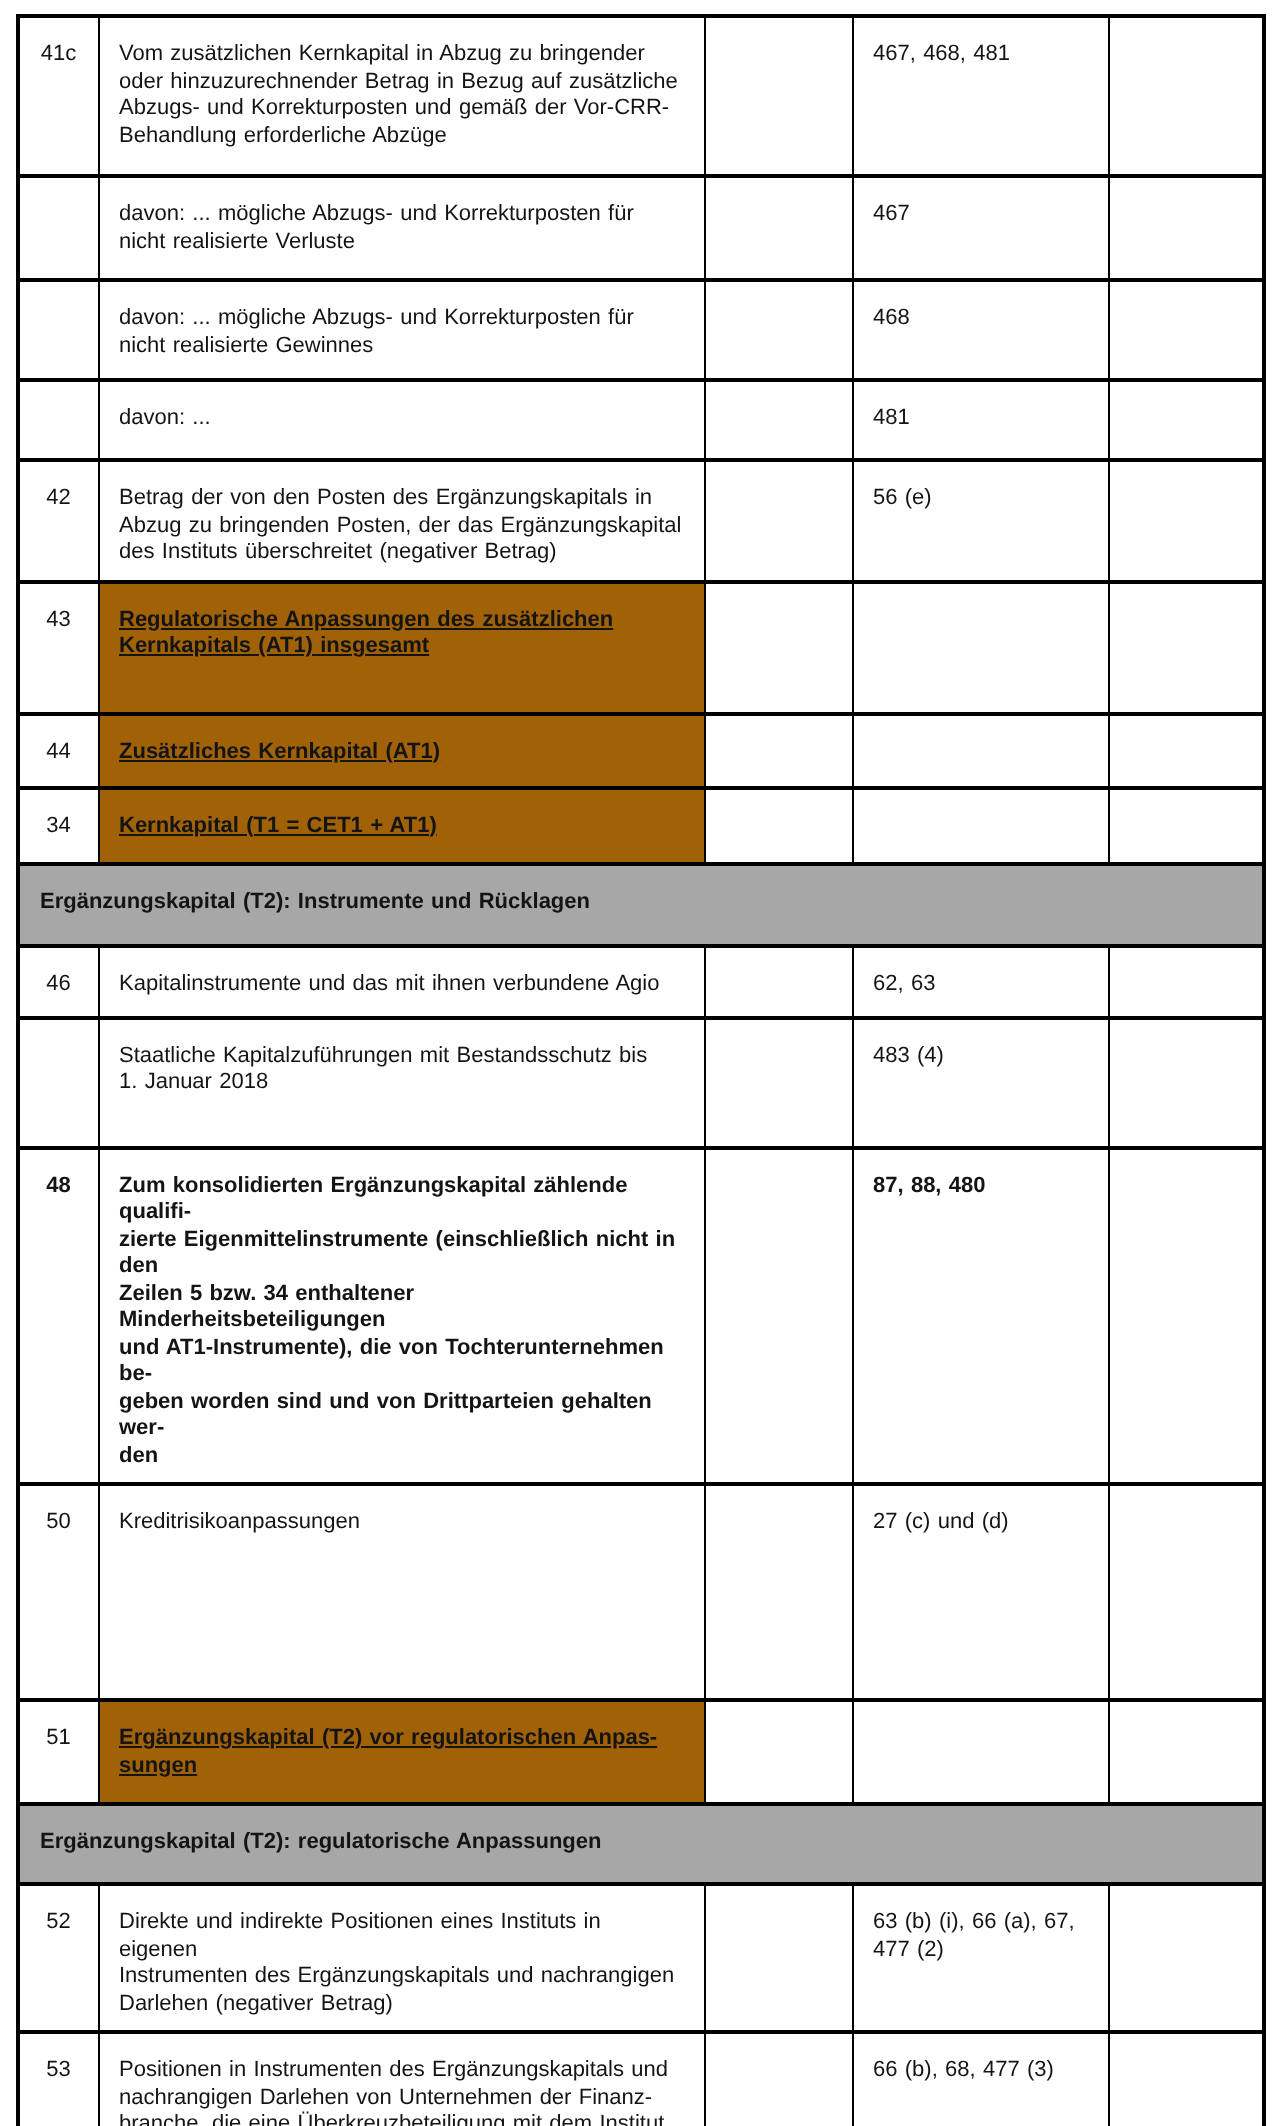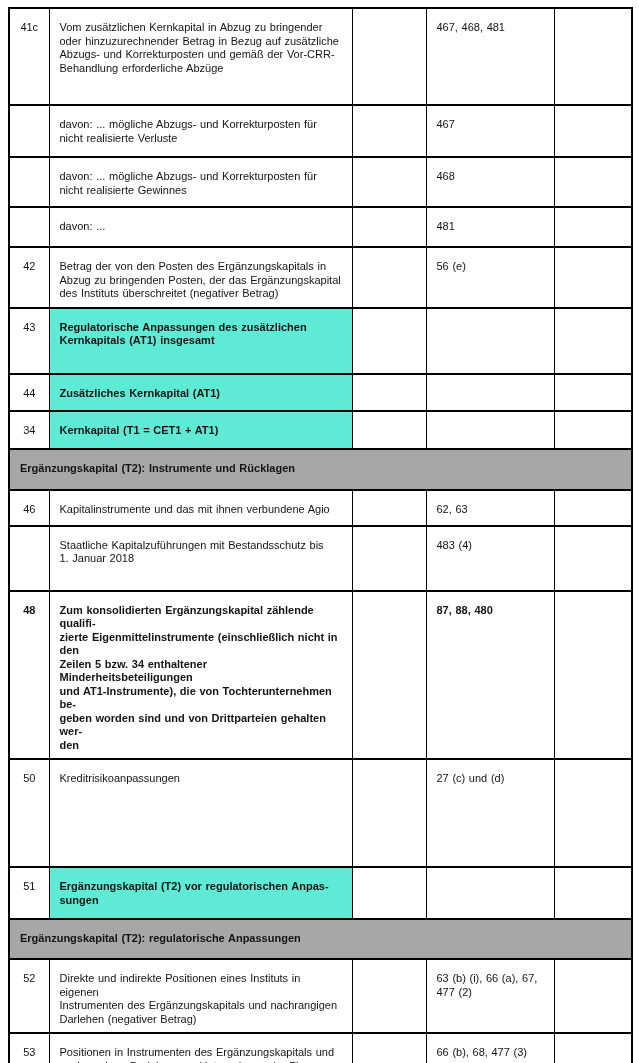--- a/index.html
+++ b/index.html
@@ -36,33 +36,34 @@
     text-align: center;
     padding-left: 2px;
     padding-right: 2px;
   }
   .desc-text, .ref-text {
     white-space: pre-line;
     word-spacing: 0.6px;
   }
   .ref-cell { padding-left: 8px; padding-right: 6px; }
   .emphasis .desc-cell {
-    background: #5eead4;
+    background: #a16207;
     font-weight: bold;
+    text-decoration: underline;
   }
   .section-cell {
     background: #a7a7a7;
     font-weight: bold;
     vertical-align: middle;
     padding: 0 10px 0 11px;
     font-size: 11px;
     word-spacing: 0.6px;
   }
   
-  .oft tr:nth-child(1)  { height: 97px; padding-left: 24px; }
+  .oft tr:nth-child(1)  { height: 80px; padding-left: 24px; }
   .oft tr:nth-child(2)  { height: 52px; }
   .oft tr:nth-child(3)  { height: 50px; }
   .oft tr:nth-child(4)  { height: 40px; }
   .oft tr:nth-child(5)  { height: 60px; }
   .oft tr:nth-child(6)  { height: 66px; }
   .oft tr:nth-child(7)  { height: 37px; }
   .oft tr:nth-child(8)  { height: 38px; }
   .oft tr:nth-child(9)  { height: 41px; }
   .oft tr:nth-child(10) { height: 36px; }
   .oft tr:nth-child(11) { height: 65px; }

